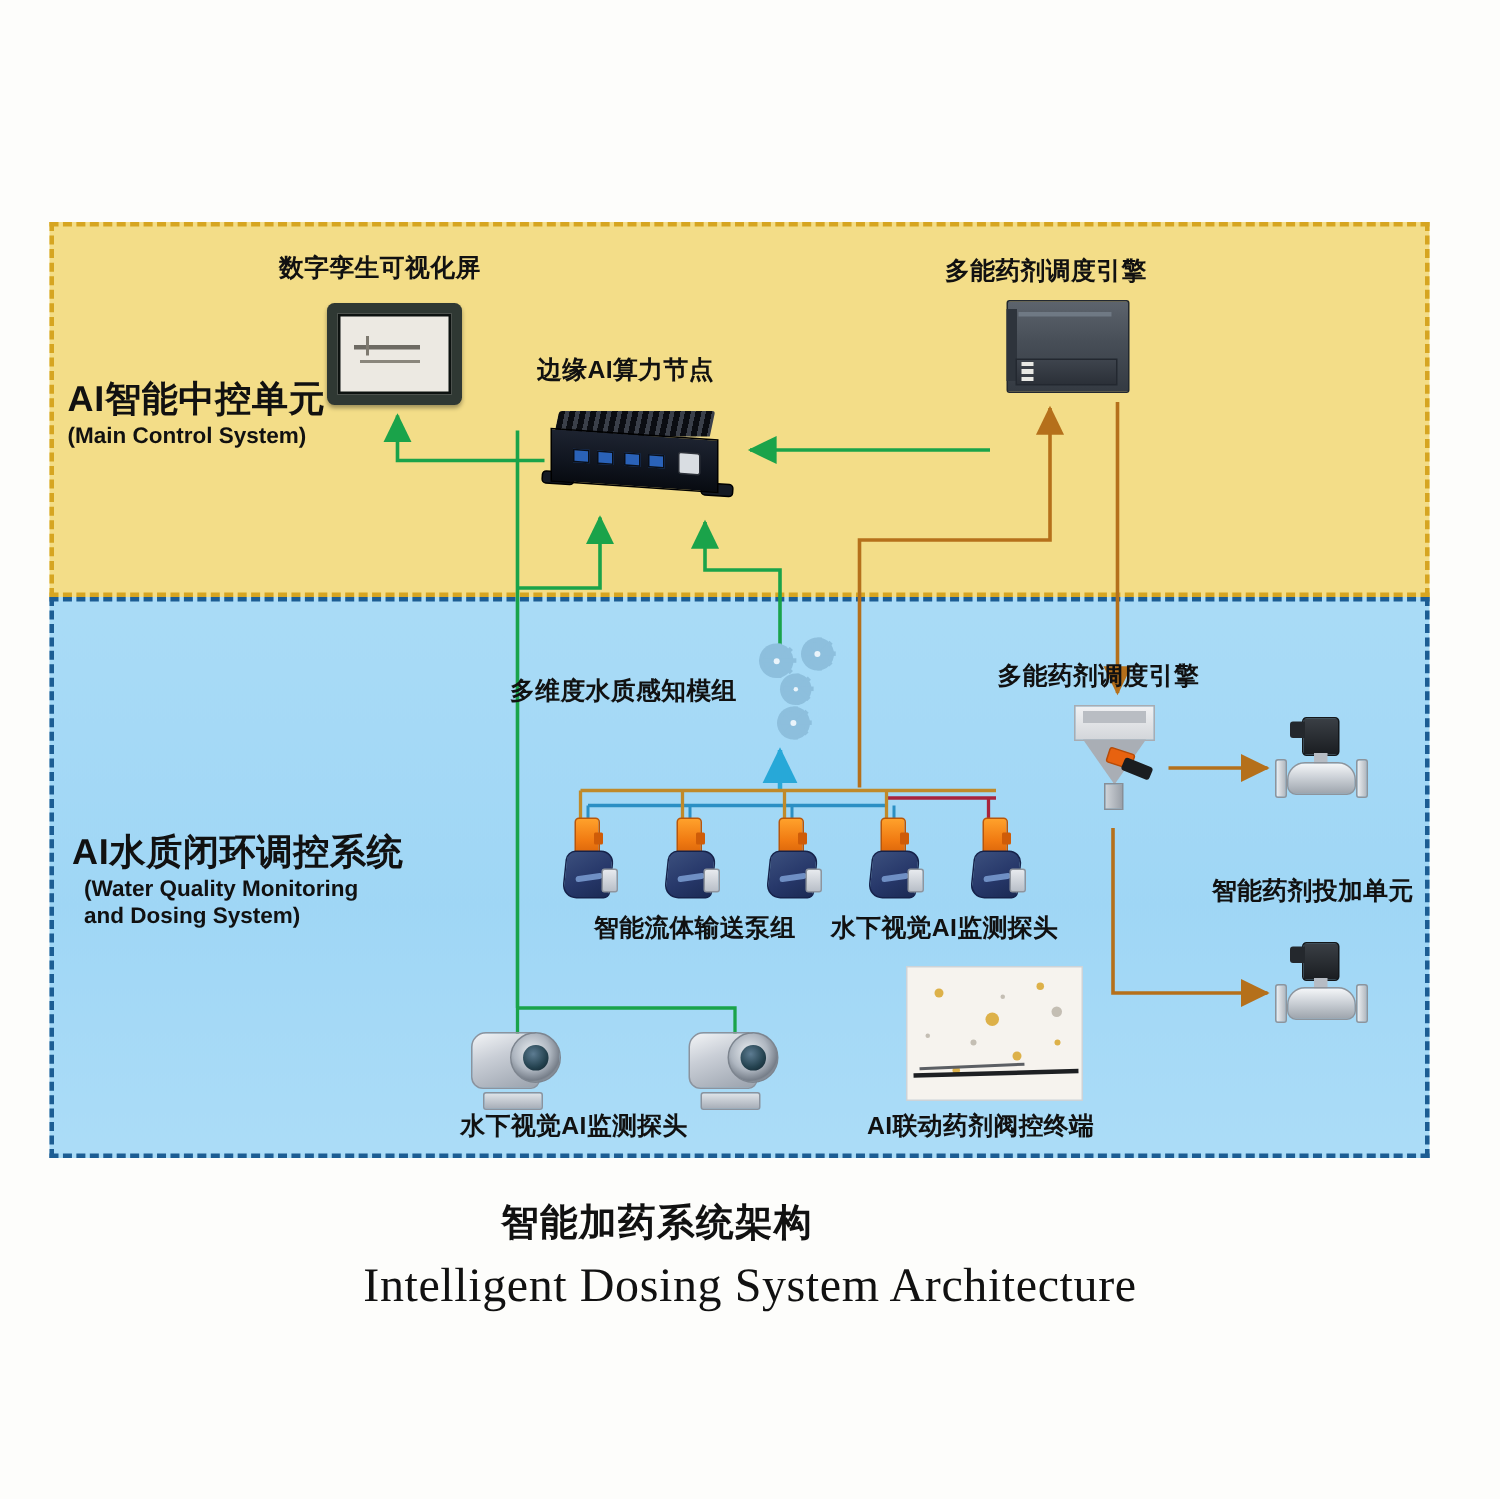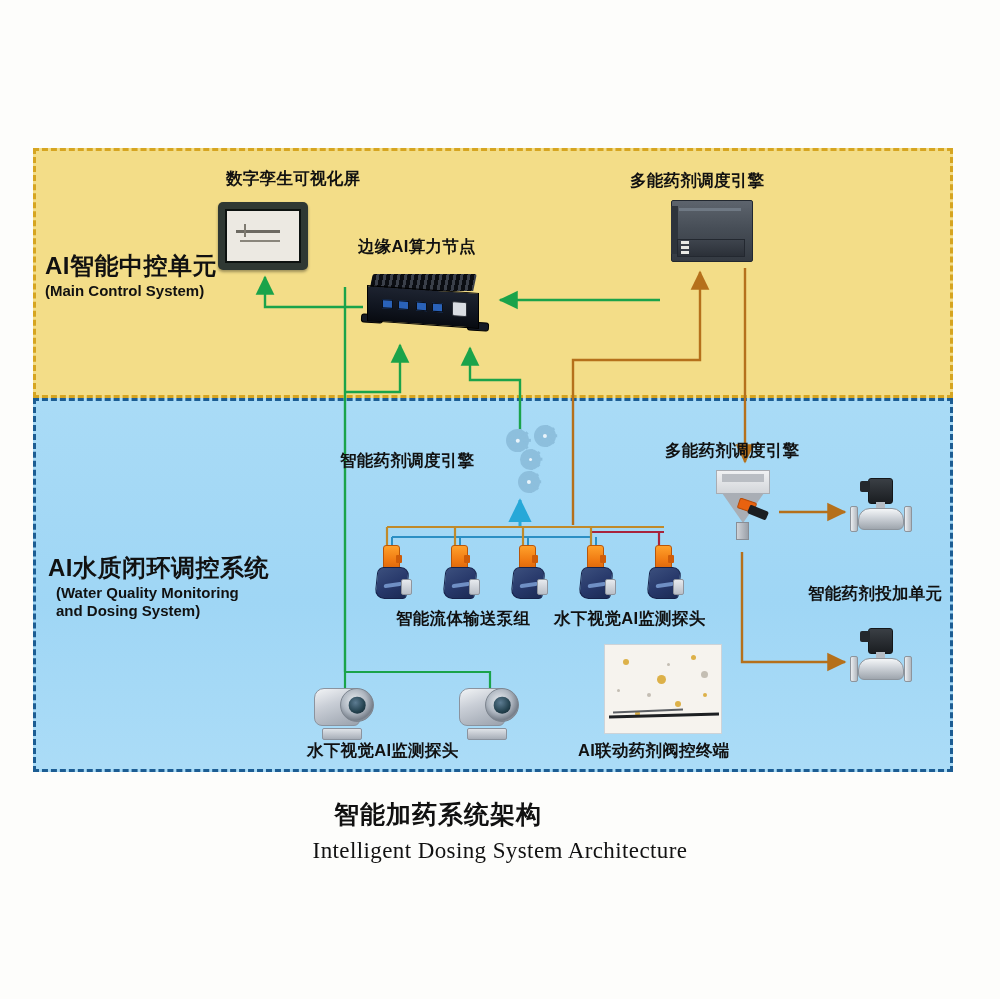--- a/index.html
+++ b/index.html
@@ -178,21 +178,21 @@
   #dev-floc .rod { position:absolute; left:4px; bottom:16px; width:110px; height:3px;
     background:#1d1f22; transform: rotate(-1.5deg); }
   #dev-floc .rod2 { position:absolute; left:8px; bottom:21px; width:70px; height:2px;
     background:#5c5f64; transform: rotate(-2.5deg); }
 
   
   #title-cn { position:absolute; left:0; top:798px; width:876px; text-align:center;
     font-size:25px; font-weight:bold; color:#111; letter-spacing:1px; }
   #title-en { position:absolute; left:0; top:838px; width:1000px; text-align:center;
     font-family:"Liberation Serif","DejaVu Serif",serif;
-    font-size:23px; color:#111; letter-spacing:.4px; }
+    font-size:32px; color:#111; letter-spacing:.4px; }
 </style>
 </head>
 <body>
 
 <div id="stage">
 
   <div class="panel" id="panel-control"></div>
   <div class="panel" id="panel-water"></div>
 
   <svg id="wires" viewBox="0 0 1000 999">
@@ -250,25 +250,25 @@
     <div class="cn">AI水质闭环调控系统</div>
     <div class="en">(Water Quality Monitoring</div>
     <div class="en">and Dosing System)</div>
   </div>
 
   <div class="zone-label" id="label-control">
     <div class="cn">AI智能中控单元</div>
     <div class="en">(Main Control System)</div>
   </div>
 
-  <div class="cap" style="left:186px; top:168px;margin-left:40px;">数字孪生可视化屏</div>
+  <div class="cap" style="left:186px; top:168px;">数字孪生可视化屏</div>
   <div class="cap" style="left:358px; top:236px;">边缘AI算力节点</div>
   <div class="cap" style="left:630px; top:170px;">多能药剂调度引擎</div>
 
-  <div class="cap" style="left:340px; top:450px;">智能药剂调度引擎</div>
+  <div class="cap" style="left:340px; top:450px;">多维度水质感知模组</div>
   <div class="cap" style="left:665px; top:440px;">多能药剂调度引擎</div>
   <div class="cap" style="left:396px; top:608px;">智能流体输送泵组</div>
   <div class="cap" style="left:554px; top:608px;">水下视觉AI监测探头</div>
   <div class="cap" style="left:792px; top:583px;margin-left:16px;">智能药剂投加单元</div>
   <div class="cap" style="left:307px; top:740px;">水下视觉AI监测探头</div>
   <div class="cap" style="left:578px; top:740px;">AI联动药剂阀控终端</div>
 
   <div class="dev" id="dev-hmi">
     <div class="screen">
         <div class="tick"></div>

